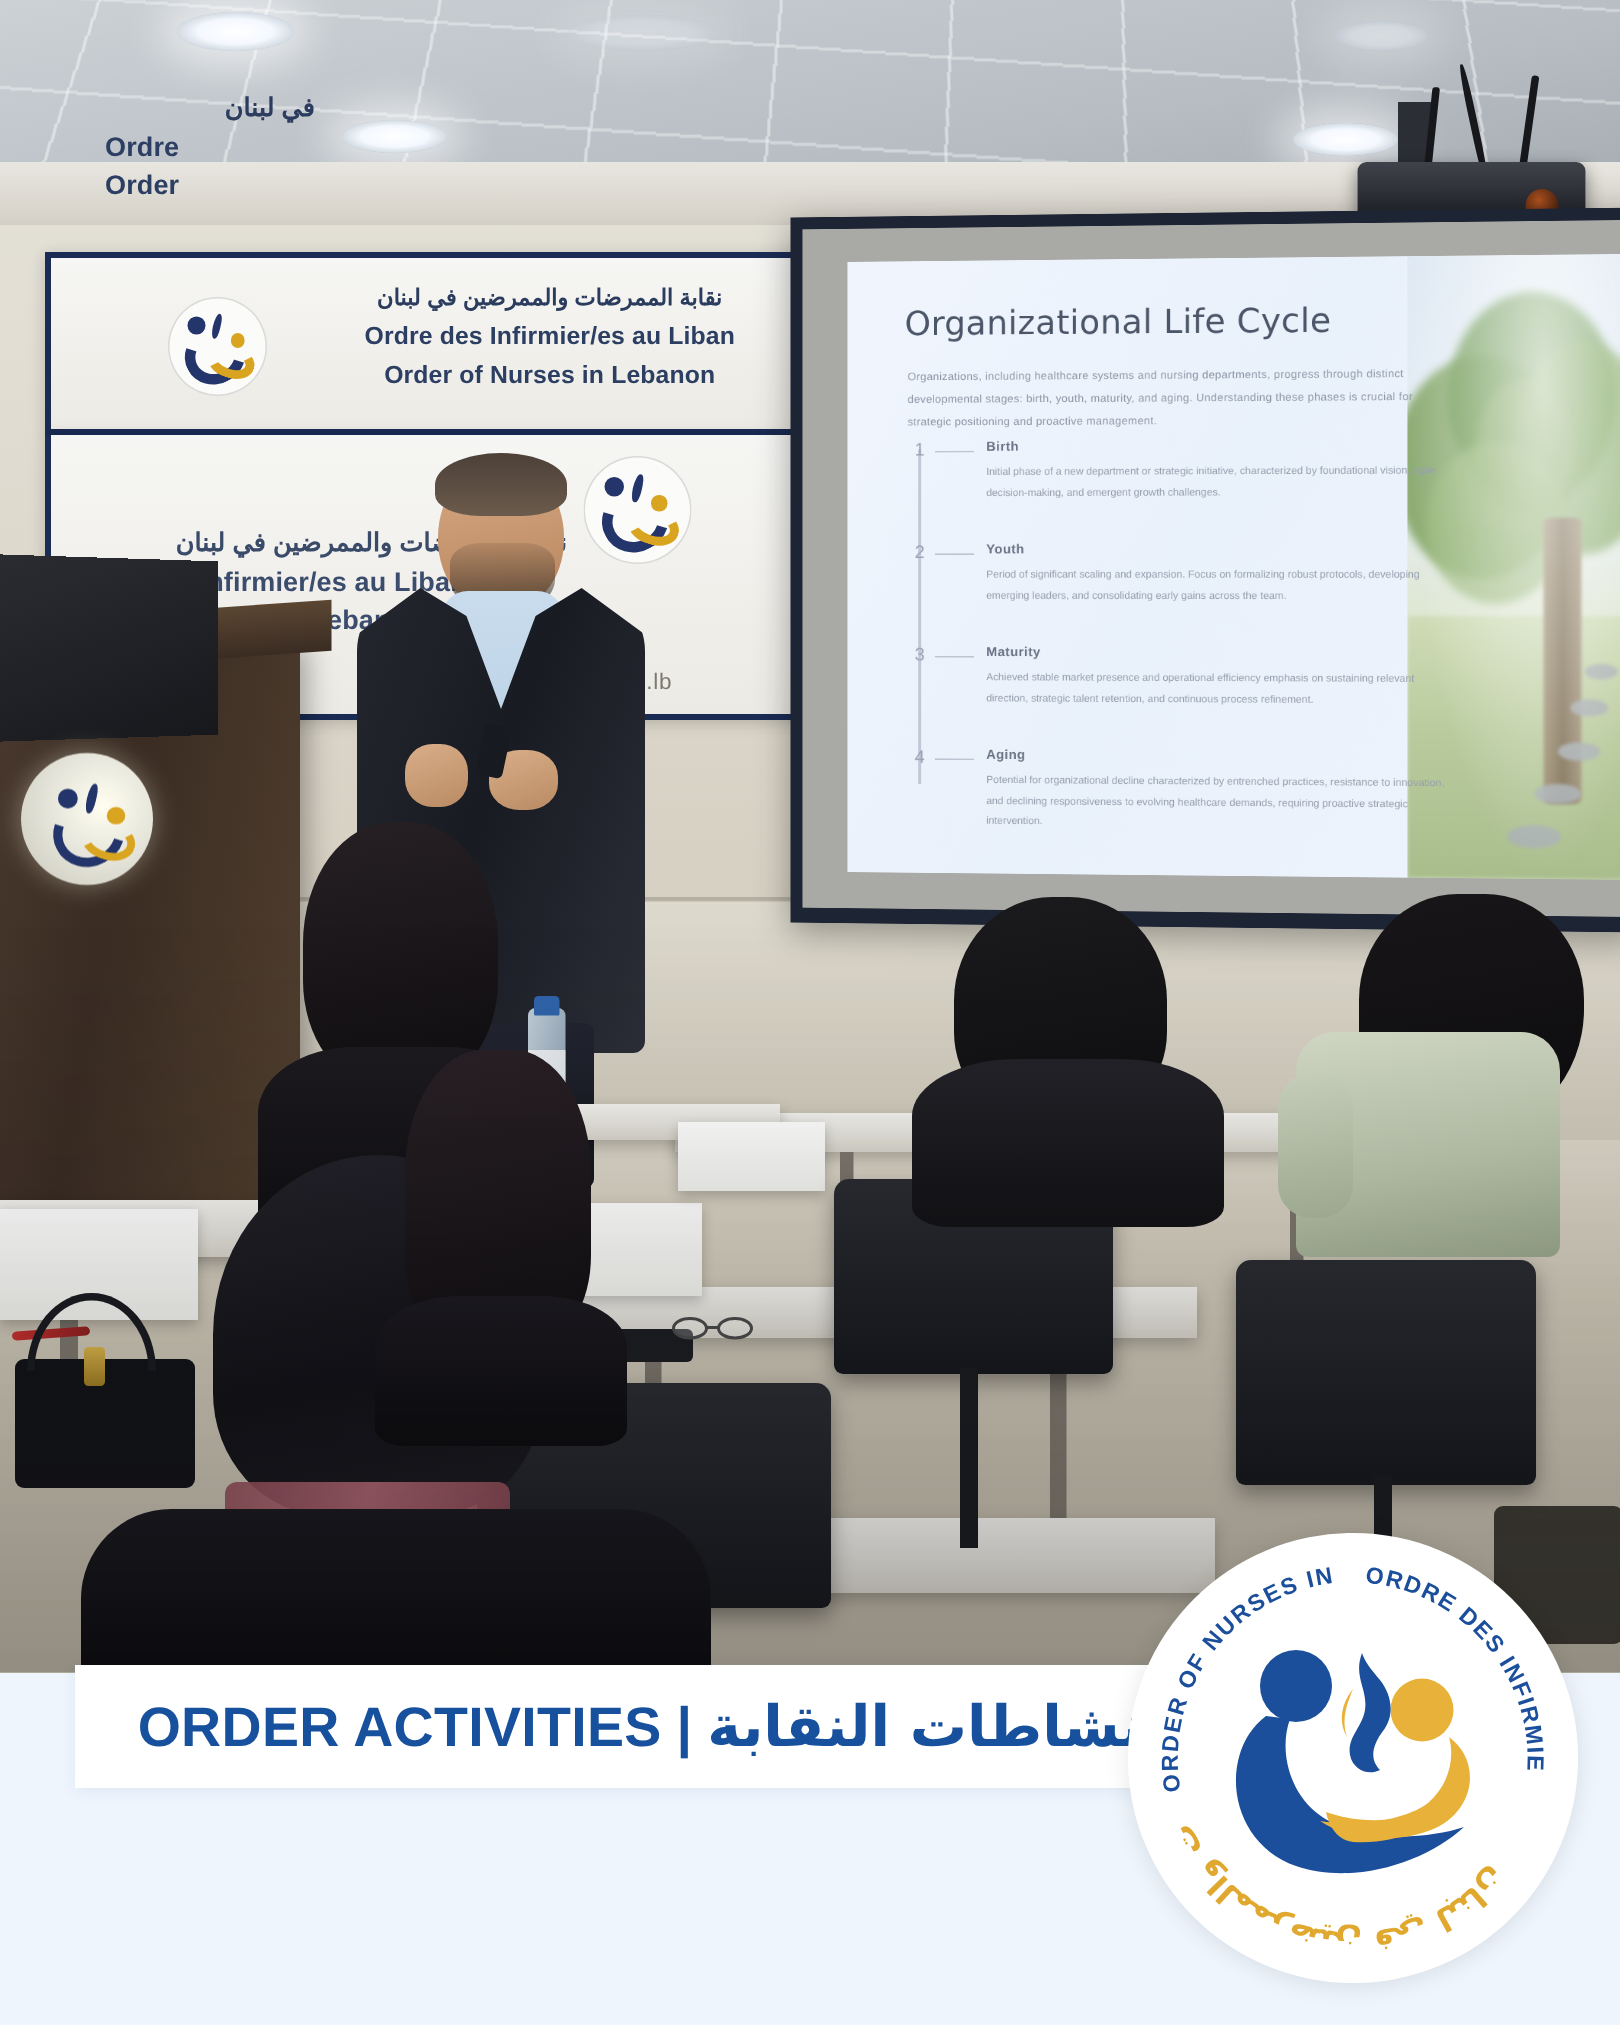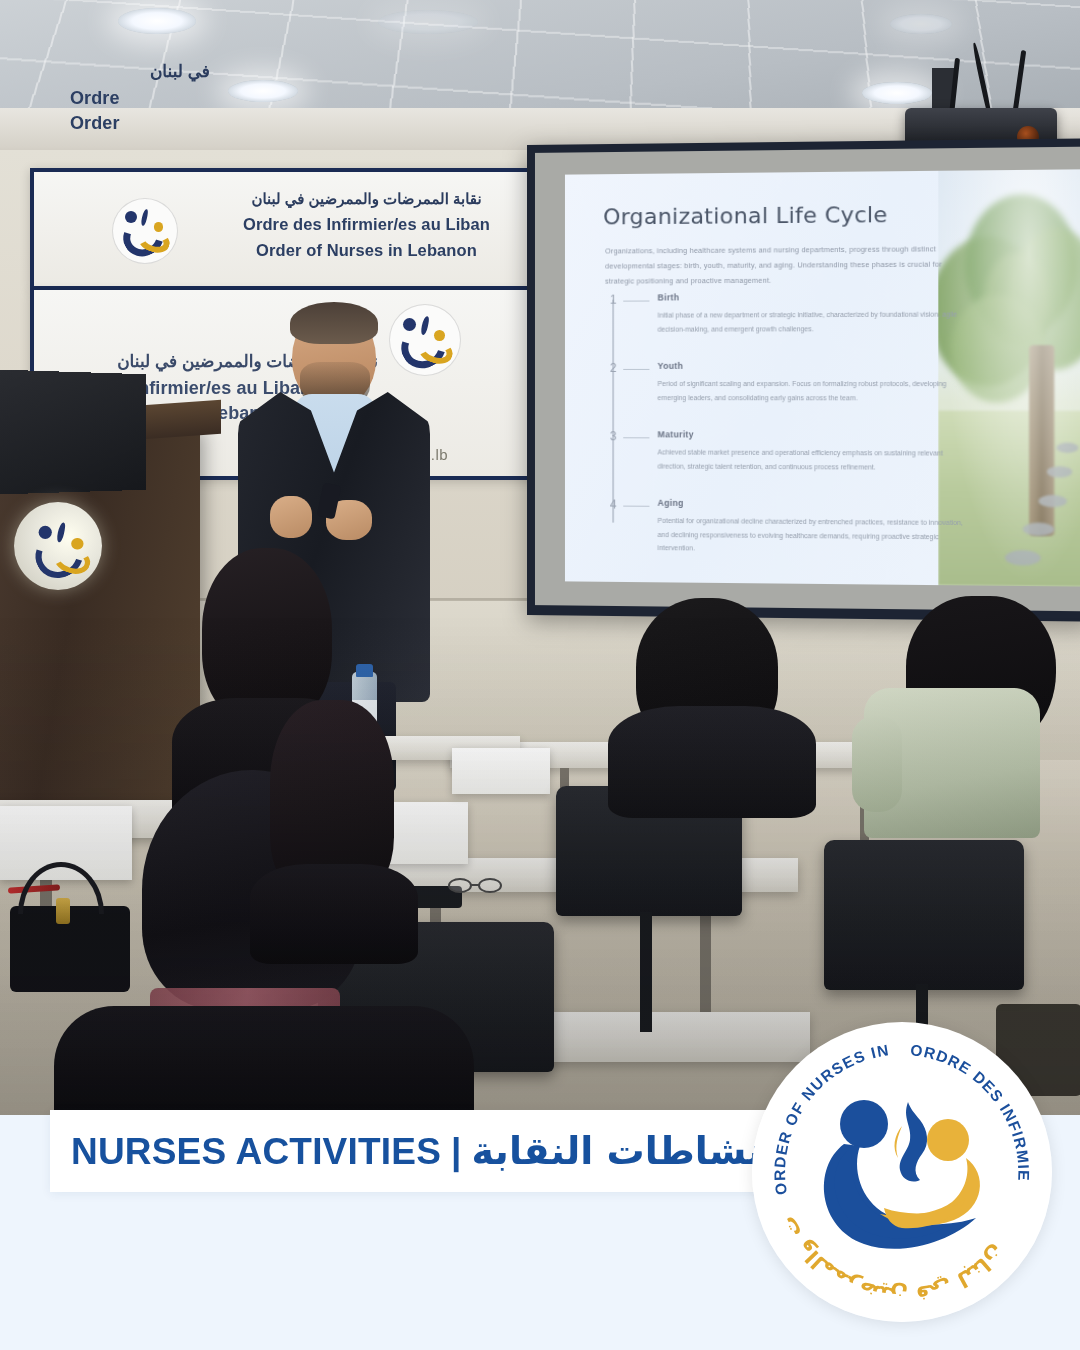--- a/index.html
+++ b/index.html
@@ -471,21 +471,21 @@
     <div class="person" style="left:250px;top:700px;width:180px;height:260px;">
       <div class="hair" style="left:20px;top:0px;width:124px;height:196px;background:linear-gradient(170deg,#2a2126,#100e11);border-radius:42% 42% 30% 30%;"></div>
       <div class="body" style="left:0px;top:164px;width:168px;height:100px;background:linear-gradient(180deg,#1c1a20,#0c0b0e);"></div>
     </div>
 
     <div class="photo-shade"></div>
   </div>
 
   <div id="caption-bar">
     <div id="caption-text">
-      <span>NURSES ACTIVITIES</span><span class="sep">|</span><span class="ar">نشاطات النقابة</span>
+      <span>ORDER ACTIVITIES</span><span class="sep">|</span><span class="ar">نشاطات النقابة</span>
     </div>
   </div>
 
   <div id="seal">
     <div id="seal-inner">
       <svg class="seal-svg" viewBox="0 0 300 300" xmlns="http://www.w3.org/2000/svg">
         <defs>
           <path id="arcTopL" d="M 36,176 A 118,118 0 0 1 140,33" fill="none"></path>
           <path id="arcTopR" d="M 156,33 A 118,118 0 0 1 266,160" fill="none"></path>
           <path id="arcBot" d="M 262,186 A 118,118 0 0 1 40,190" fill="none"></path>

